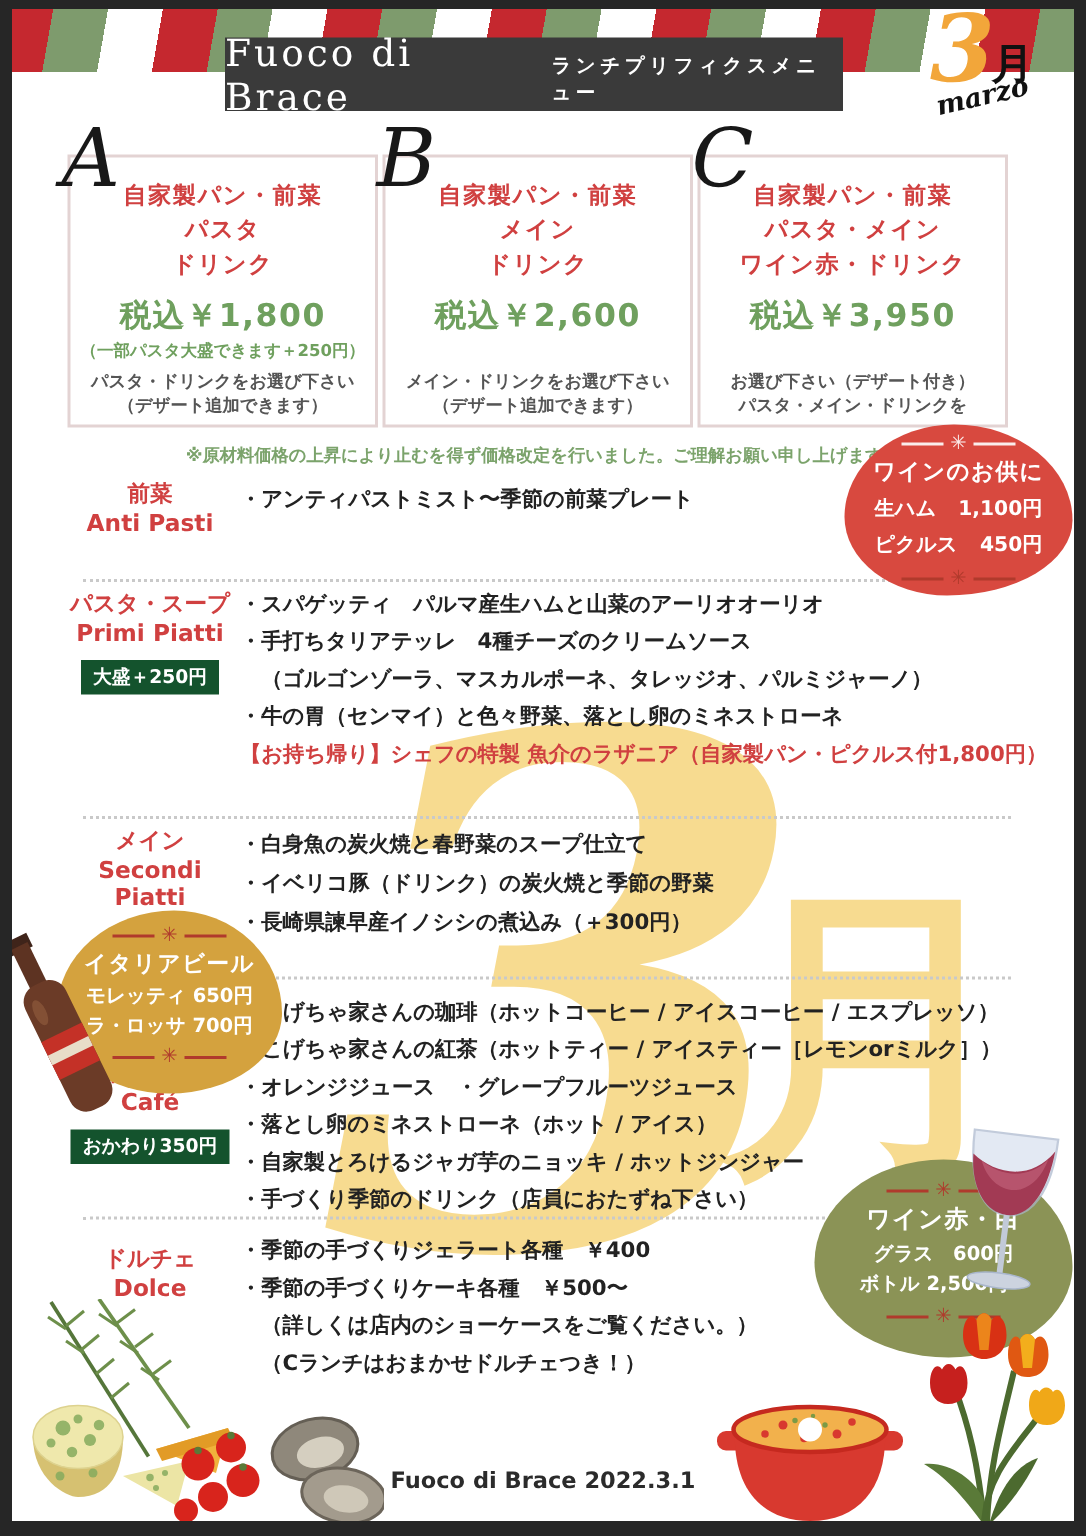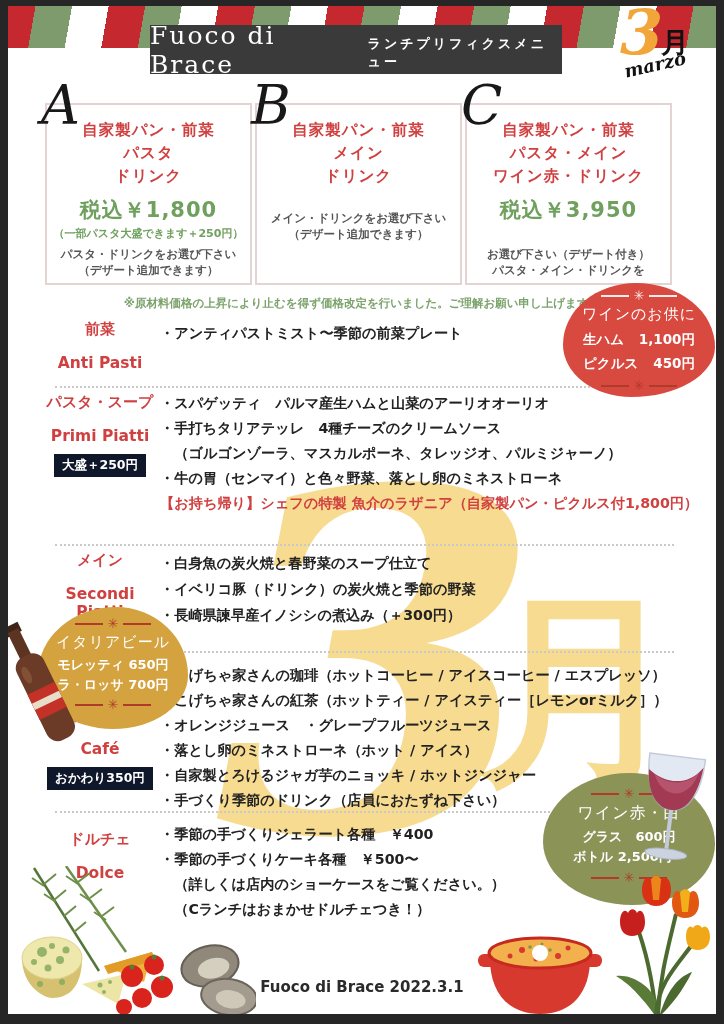--- a/index.html
+++ b/index.html
@@ -36,35 +36,35 @@
     font-size: 11.5px; font-weight: bold; z-index: 2; }
 
   
   .blob { position: absolute; display: flex; flex-direction: column; align-items: center; z-index: 3; color: #fff; }
   .blob-red { left: 563px; top: 283px; width: 152px; height: 114px; background: #d8493f;
     border-radius: 48% 52% 55% 45% / 54% 56% 44% 46%; padding-top: 6px; }
   .blob-gold { left: 38px; top: 607px; width: 150px; height: 122px; background: #d4a23e;
     border-radius: 52% 48% 50% 50% / 55% 56% 44% 45%; padding-top: 10px; }
   .blob-olive { left: 543px; top: 773px; width: 172px; height: 132px; background: #8b9356;
     border-radius: 50% 50% 48% 52% / 52% 54% 46% 48%; padding-top: 14px; }
-  .blob-title { font-weight: normal; font-size: 15px; letter-spacing: 1px; margin: 3px 16px; }
+  .blob-title { font-weight: bold; font-size: 15px; letter-spacing: 1px; margin: 3px 16px; }
   .blob-olive .blob-title { font-size: 16px; }
   .blob-line { font-weight: bold; font-size: 13px; line-height: 20px; }
   .snack-row { display: flex; justify-content: space-between; width: 112px; font-weight: bold; font-size: 13.5px; line-height: 24px; }
   .orn { display: flex; align-items: center; gap: 5px; }
   .orn-line { display: inline-block; width: 28px; height: 2px; background: currentColor; }
   .orn-star { font-size: 13px; line-height: 1; }
   .orn-white { color: rgba(255,255,255,0.9); }
   .orn-dark { color: #b03a2c; }
 
   
   .section-label { position: absolute; left: 40px; width: 120px; text-align: center; z-index: 2; }
   .label-ja { color: #d04040; font-weight: bold; font-size: 15px; }
-  .label-en { color: #d04040; font-weight: bold; font-size: 15.5px; margin-top: 15px; }
-  .badge { display: inline-block; margin-top: 9px; background: #0f172a; color: #fff; font-weight: bold;
+  .label-en { color: #d04040; font-weight: bold; font-size: 15.5px; margin-top: 1px; }
+  .badge { display: inline-block; margin-top: 9px; background: #14532d; color: #fff; font-weight: bold;
     font-size: 12.5px; padding: 3px 8px; }
   .items { position: absolute; left: 160px; width: 520px; z-index: 2; }
   .item { color: #222; font-weight: bold; font-size: 14.2px; white-space: nowrap; }
   .item.red { color: #d04040; }
   .i1 .item { line-height: 25px; }
   .i0 .item, .i2 .item { line-height: 26px; }
   .i3 .item, .i4 .item { line-height: 25px; }
 
   .dotted { position: absolute; left: 55px; right: 50px; border-top: 2px dotted #c9c9c9; z-index: 1; }
 
@@ -111,20 +111,21 @@
         <div>（デザート追加できます）</div>
       </div>
     </div>
     <div class="plan">
       <div class="plan-letter">B</div>
       <div class="plan-lines">
         <div>自家製パン・前菜</div>
         <div>メイン</div>
         <div>ドリンク</div>
       </div>
+      <div class="plan-price">税込￥2,600</div>
       <div class="plan-price-note"></div>
       <div class="plan-notes">
         <div>メイン・ドリンクをお選び下さい</div>
         <div>（デザート追加できます）</div>
       </div>
     </div>
     <div class="plan">
       <div class="plan-letter">C</div>
       <div class="plan-lines">
         <div>自家製パン・前菜</div>

